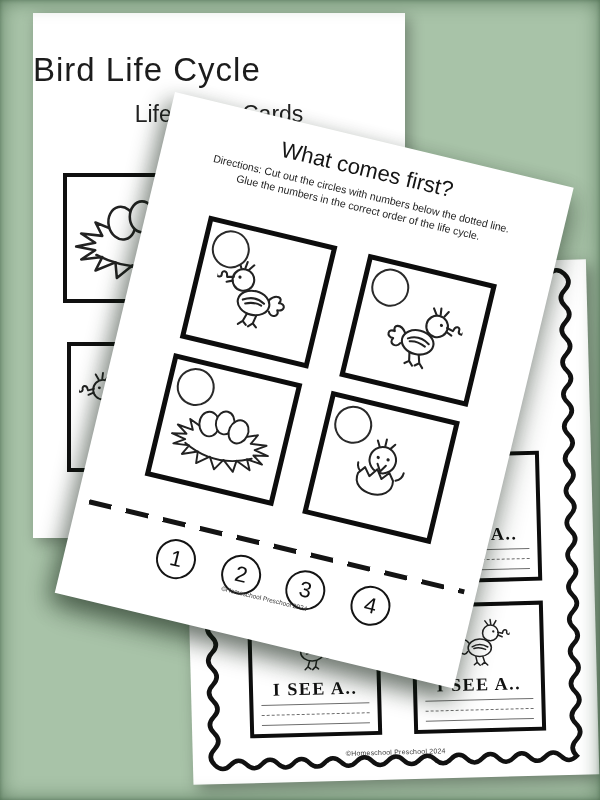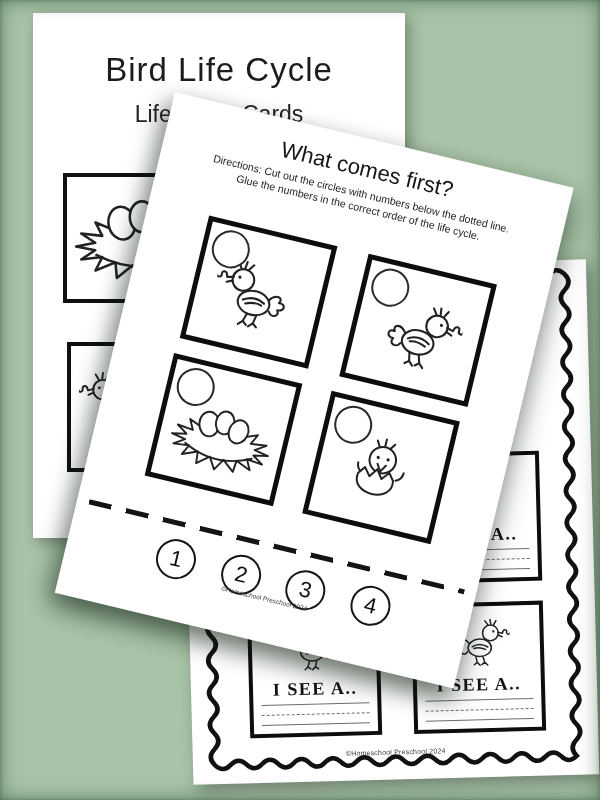--- a/index.html
+++ b/index.html
@@ -9,21 +9,21 @@
     font-family:"Liberation Sans", sans-serif;
     color:#1a1a1a;
   }
   .vignette{position:absolute;inset:0;pointer-events:none;z-index:9;
     box-shadow:inset 0 0 20px rgba(35,70,40,.55), inset 0 0 4px rgba(35,70,40,.4);}
   .page{position:absolute;background:#fff;}
 
   
   #page-back{left:33px;top:13px;width:372px;height:525px;z-index:1;
     box-shadow:4px 5px 14px rgba(0,0,0,.33);}
-  .p1-title{margin-top:38px;text-align:center;font-size:33px;font-weight:500;
+  .p1-title{margin-top:38px;font-size:33px;font-weight:500;
     letter-spacing:1px;color:#1c1c1c;}
   .p1-sub{margin-top:12px;text-align:center;font-size:23px;font-weight:400;color:#222;}
   .p1-card{position:absolute;width:150px;height:122px;border:4px solid #101010;background:#fff;}
   .p1-card.c1{left:30px;top:160px;}
   .p1-card.c2{left:34px;top:329px;}
   .p1-card .fig{position:absolute;left:50%;top:50%;transform:translate(-50%,-50%);}
   .p1-card.c2 .fig{left:8px;top:24px;transform:none;}
 
   
   #page-front{left:180px;top:270px;width:406px;height:515px;z-index:2;

